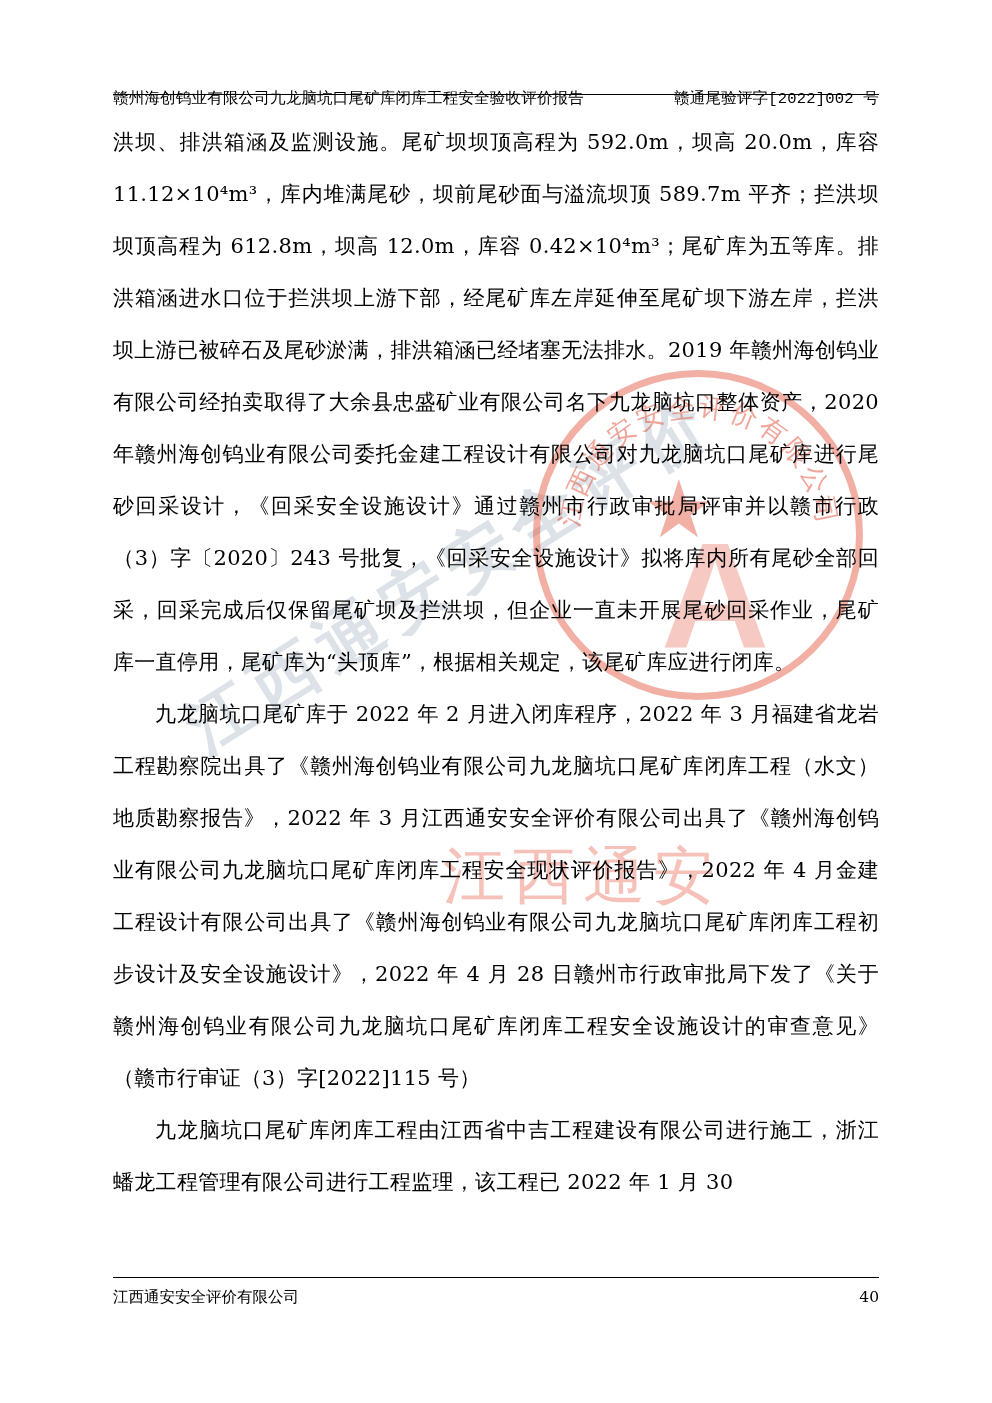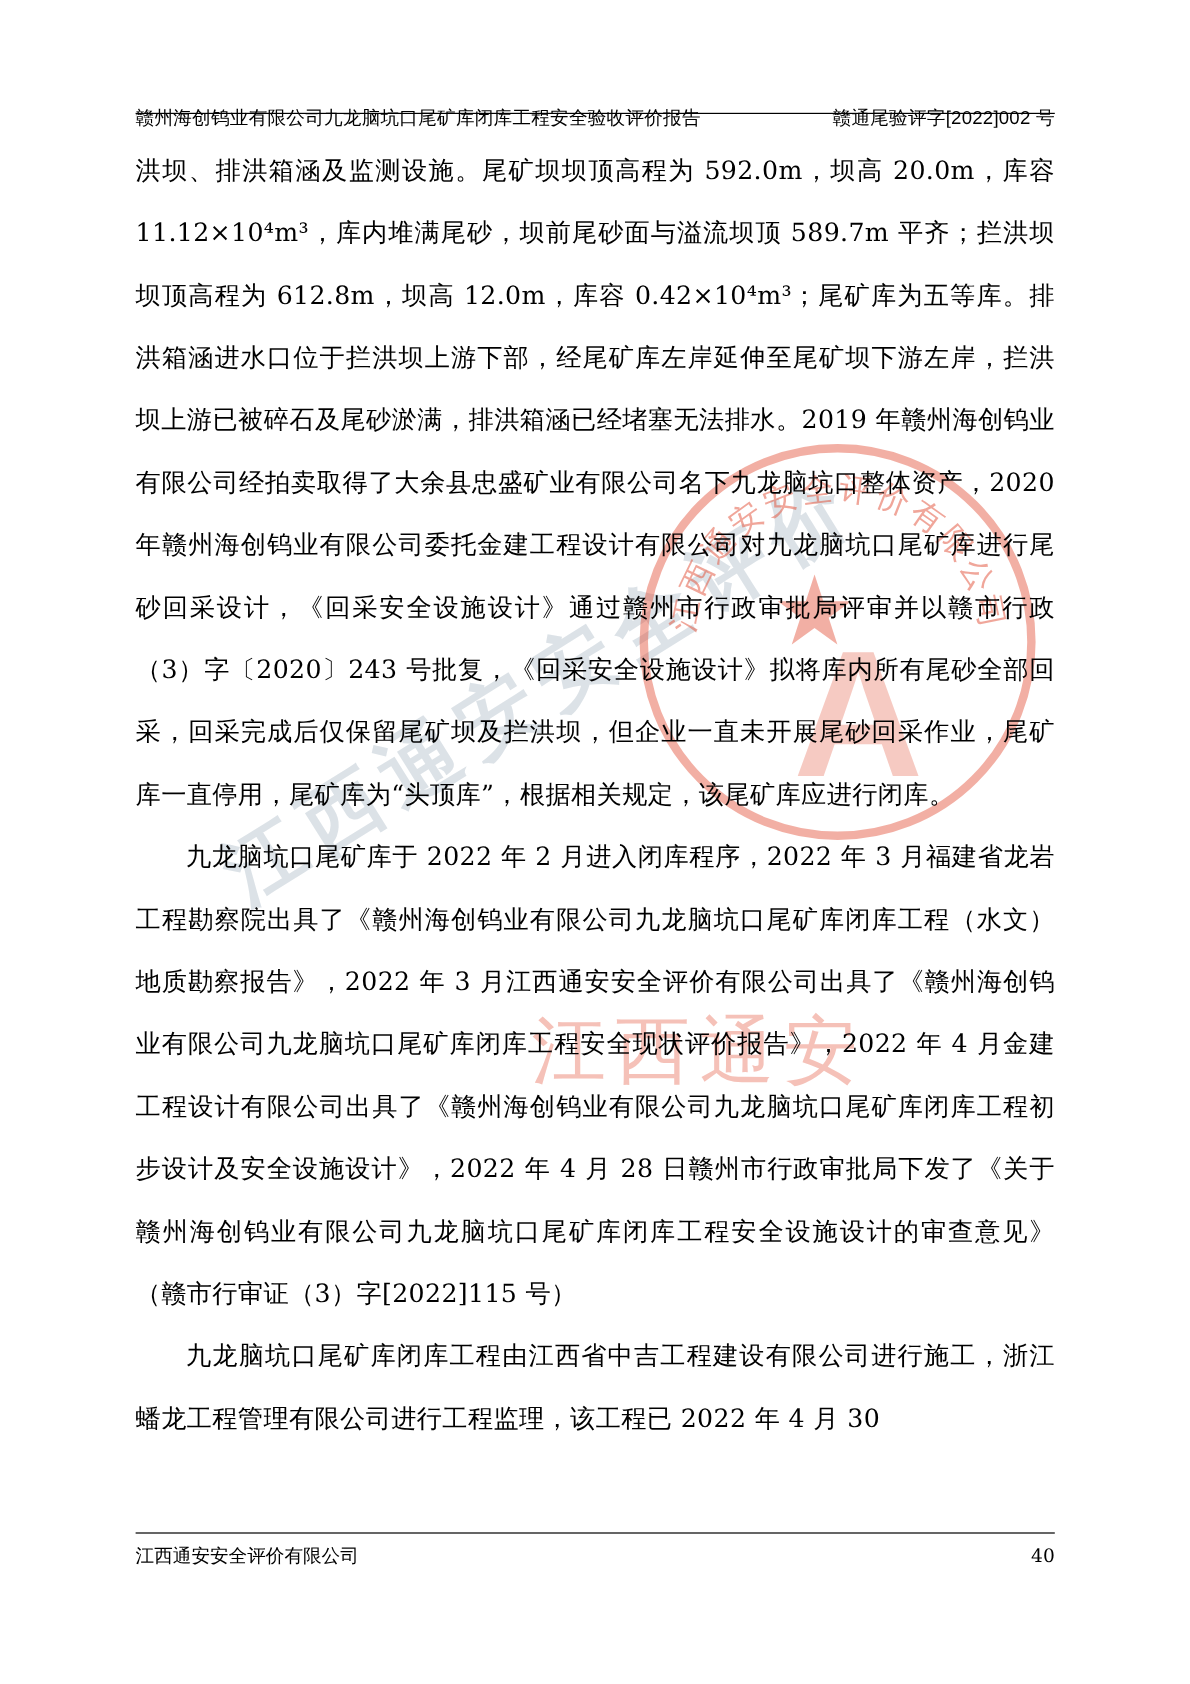--- a/index.html
+++ b/index.html
@@ -30,21 +30,21 @@
   .header {
     position: absolute;
     top: 66px;
     left: 0;
     width: 766px;
     display: flex;
     justify-content: space-between;
     align-items: baseline;
     font-size: 15.5px;
     line-height: 1.2;
-    font-family: Liberation Sans, sans-serif;
+    font-family: Liberation Mono, monospace;
   }
   .header-rule {
     position: absolute;
     top: 94px;
     left: 0;
     width: 766px;
     height: 0;
     border-top: 1.6px solid #000;
   }
   .header-left { letter-spacing: 0.2px; }
@@ -185,21 +185,21 @@
         </text>
       </svg>
     </div>
     <div class="wm wm-star">★</div>
     <div class="wm wm-a">A</div>
     <div class="wm wm-big-text">江西通安</div>
 
     <div class="body-text">
       <p class="noindent">洪坝、排洪箱涵及监测设施。尾矿坝坝顶高程为 592.0m，坝高 20.0m，库容 11.12×10⁴m³，库内堆满尾砂，坝前尾砂面与溢流坝顶 589.7m 平齐；拦洪坝坝顶高程为 612.8m，坝高 12.0m，库容 0.42×10⁴m³；尾矿库为五等库。排洪箱涵进水口位于拦洪坝上游下部，经尾矿库左岸延伸至尾矿坝下游左岸，拦洪坝上游已被碎石及尾砂淤满，排洪箱涵已经堵塞无法排水。2019 年赣州海创钨业有限公司经拍卖取得了大余县忠盛矿业有限公司名下九龙脑坑口整体资产，2020 年赣州海创钨业有限公司委托金建工程设计有限公司对九龙脑坑口尾矿库进行尾砂回采设计，《回采安全设施设计》通过赣州市行政审批局评审并以赣市行政（3）字〔2020〕243 号批复，《回采安全设施设计》拟将库内所有尾砂全部回采，回采完成后仅保留尾矿坝及拦洪坝，但企业一直未开展尾砂回采作业，尾矿库一直停用，尾矿库为“头顶库”，根据相关规定，该尾矿库应进行闭库。</p>
       <p>九龙脑坑口尾矿库于 2022 年 2 月进入闭库程序，2022 年 3 月福建省龙岩工程勘察院出具了《赣州海创钨业有限公司九龙脑坑口尾矿库闭库工程（水文）地质勘察报告》，2022 年 3 月江西通安安全评价有限公司出具了《赣州海创钨业有限公司九龙脑坑口尾矿库闭库工程安全现状评价报告》，2022 年 4 月金建工程设计有限公司出具了《赣州海创钨业有限公司九龙脑坑口尾矿库闭库工程初步设计及安全设施设计》，2022 年 4 月 28 日赣州市行政审批局下发了《关于赣州海创钨业有限公司九龙脑坑口尾矿库闭库工程安全设施设计的审查意见》（赣市行审证（3）字[2022]115 号）</p>
-      <p>九龙脑坑口尾矿库闭库工程由江西省中吉工程建设有限公司进行施工，浙江蟠龙工程管理有限公司进行工程监理，该工程已 2022 年 4 月 30</p>
+      <p>九龙脑坑口尾矿库闭库工程由江西省中吉工程建设有限公司进行施工，浙江蟠龙工程管理有限公司进行工程监理，该工程已 2022 年 1 月 30</p>
     </div>
 
     <div class="footer-rule"></div>
     <div class="footer">
       <span>江西通安安全评价有限公司</span>
       <span>40</span>
     </div>
 
   </div>
 </div>

